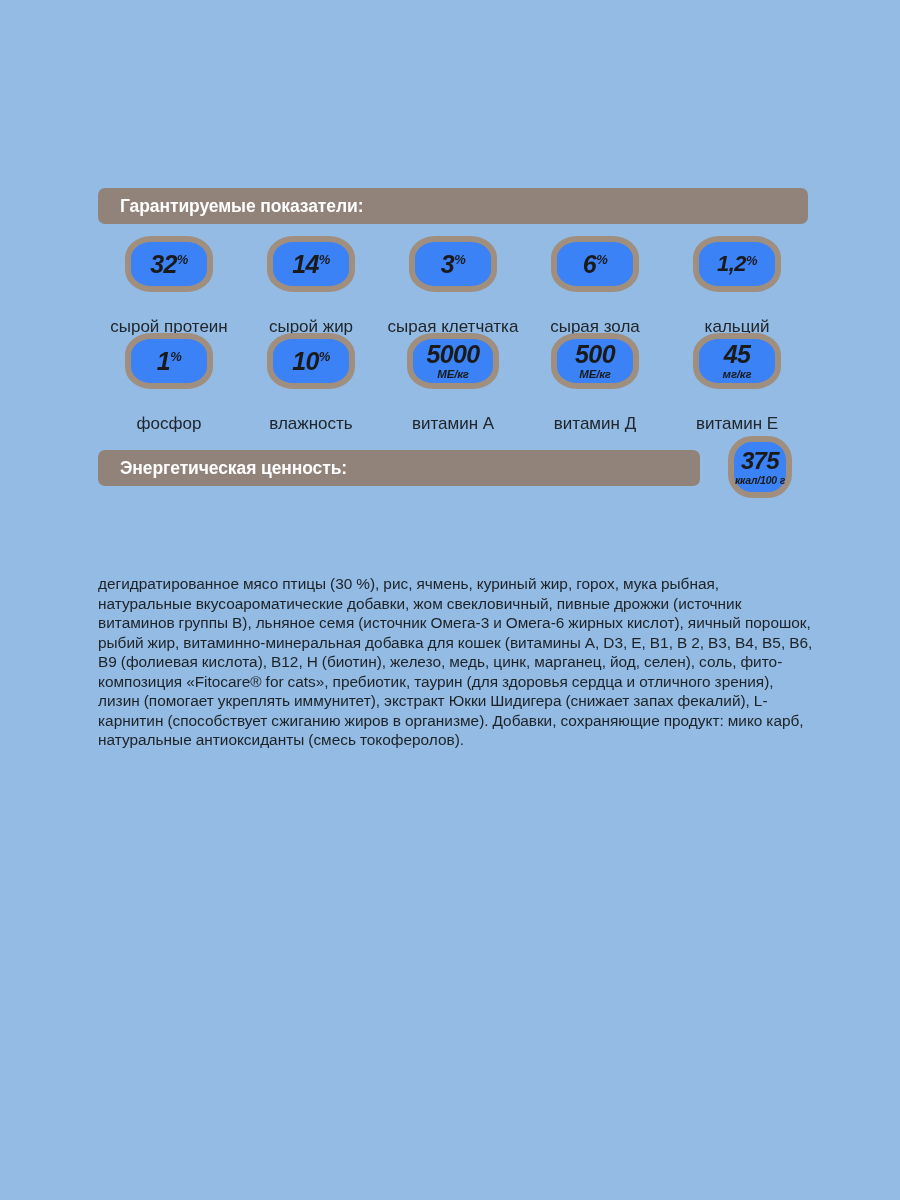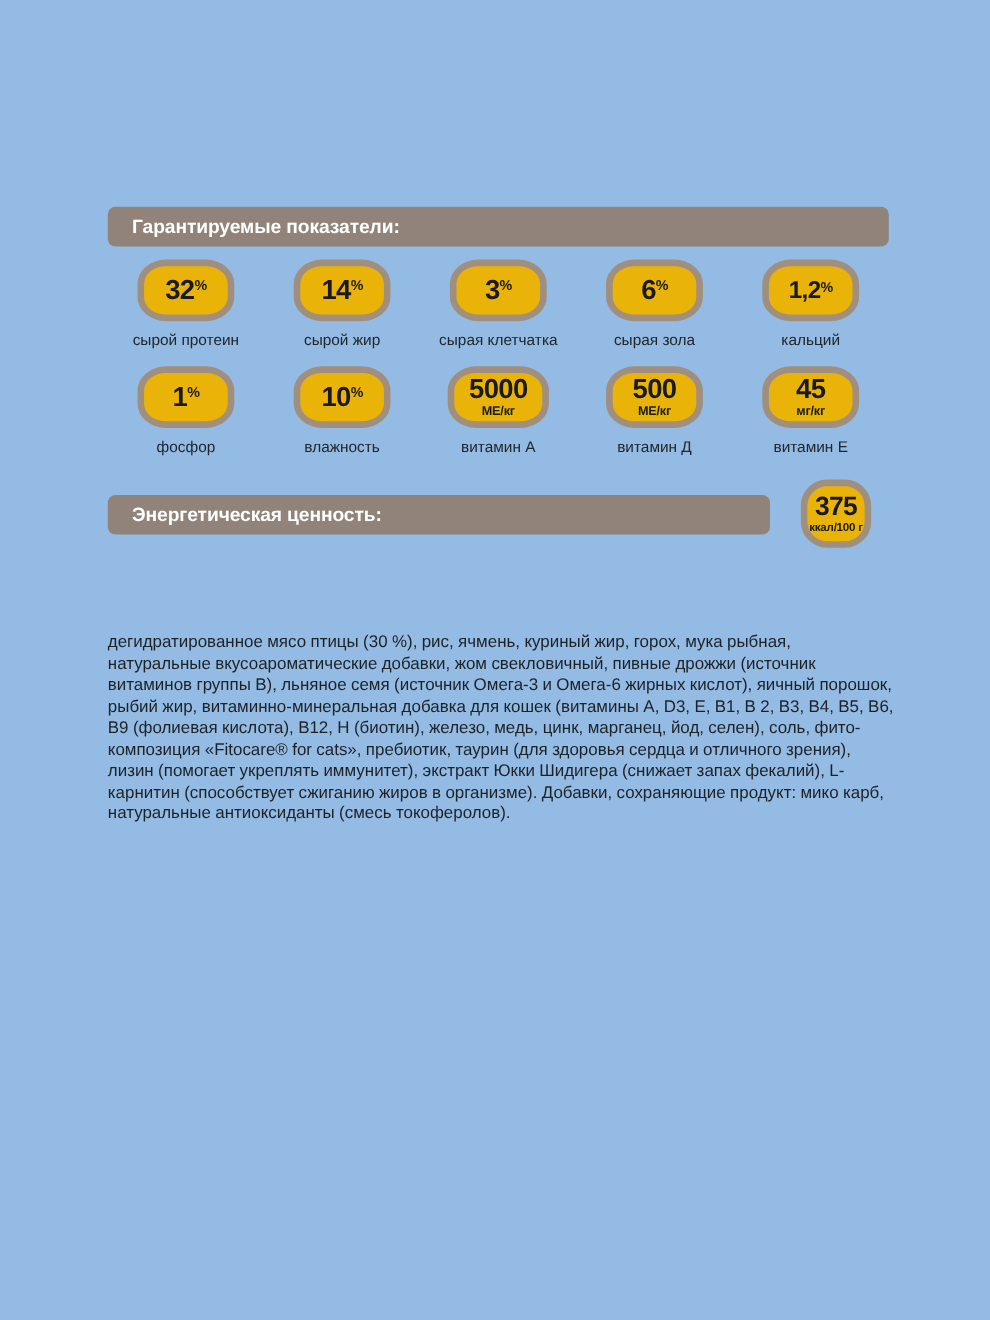--- a/index.html
+++ b/index.html
@@ -62,29 +62,30 @@
   .badge-cell {
     width: 142px;
     display: flex;
     flex-direction: column;
     align-items: center;
   }
 
   .badge {
     width: 88px;
     height: 56px;
-    background: #eab308;
+    background: #3b82f6;
     border: 6px solid #a08f7f;
     border-radius: 26px / 22px;
     box-sizing: border-box;
     display: flex;
     flex-direction: column;
     align-items: center;
     justify-content: center;
     line-height: 1;
+    font-style: italic;
   }
   .badge.wide {
     width: 92px;
   }
 
   .badge-value {
     color: #1a1a1a;
     font-weight: bold;
     font-size: 25px;
     letter-spacing: -0.6px;
@@ -101,22 +102,22 @@
   }
   .badge-unit-sub {
     font-size: 11.5px;
     font-weight: bold;
     color: #1a1a1a;
     margin-top: 2px;
     letter-spacing: -0.2px;
   }
 
   .badge-label {
-    margin-top: 9px;
-    font-size: 14px;
+    margin-top: 25px;
+    font-size: 17px;
     color: #20262c;
     white-space: nowrap;
     text-align: center;
   }
 
   
   #energy-badge-wrap {
     position: absolute;
     left: 712px;
     top: 436px;

